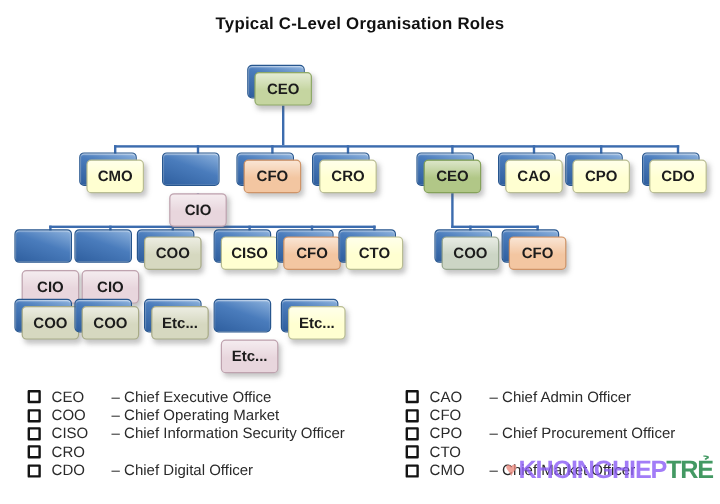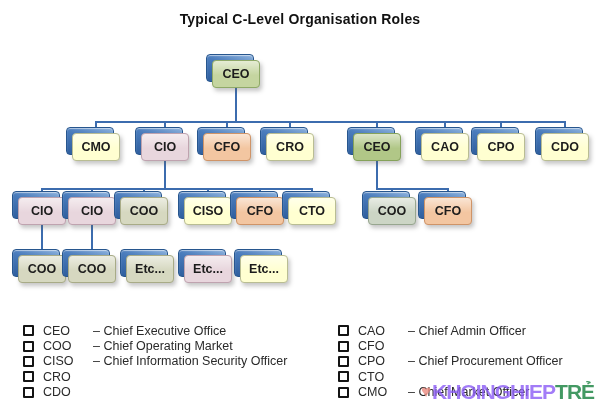--- a/index.html
+++ b/index.html
@@ -15,21 +15,21 @@
       border:1px solid #27568e;box-sizing:border-box;
       box-shadow:inset 0 1px 1px rgba(255,255,255,.55);}
   .node .front{position:absolute;left:0;top:0;width:48px;height:28px;border-radius:4px;
       box-sizing:border-box;display:flex;align-items:center;justify-content:center;
       font-size:12.5px;font-weight:bold;color:#1c1c1c;
       box-shadow:2px 3px 4px rgba(90,90,90,.35);
       background-image:linear-gradient(180deg,rgba(255,255,255,.55),rgba(255,255,255,0) 55%);}
   .green  .front{background-color:#c5d5a0;border:1px solid #8fa968;}
   .green2 .front{background-color:#b1c787;border:1px solid #85a25a;}
   .yellow .front{background-color:#ffffd1;border:1px solid #b9bd93;}
-  .pink   .front{background-color:#e8d6dd;border:1px solid #bfa3af;}
+  .pink   .front{background-color:#e8d6dd;border:1px solid #bfa3af;margin-top:28px;}
   .orange .front{background-color:#f3c6a1;border:1px solid #cf9468;}
   .olive  .front{background-color:#d6d8c0;border:1px solid #a8ab87;}
   .olive2 .front{background-color:#ccd5c5;border:1px solid #97a68f;}
 
   .cl{position:absolute;background:#3c6cae;z-index:1;}
   .v{width:2px;} .h{height:2px;}
 
   
   .legend{position:absolute;z-index:1;font-size:12.5px;color:#2a2a2a;}
   .lrow{height:15.4px;display:flex;align-items:center;white-space:nowrap;}
@@ -189,20 +189,21 @@
       <span class="acr">CISO</span>
       <span class="desc">– Chief Information Security Officer</span>
     </div>
     <div class="lrow">
       <span class="cb"></span>
       <span class="acr">CRO</span>
     </div>
     <div class="lrow">
       <span class="cb"></span>
       <span class="acr">CDO</span>
+      <span class="desc">– Chief Digital Officer</span>
     </div>
   </div>
 
   <div class="legend" style="left:338px;top:323px">
     <div class="lrow">
       <span class="cb"></span>
       <span class="acr">CAO</span>
       <span class="desc">– Chief Admin Officer</span>
     </div>
     <div class="lrow">

